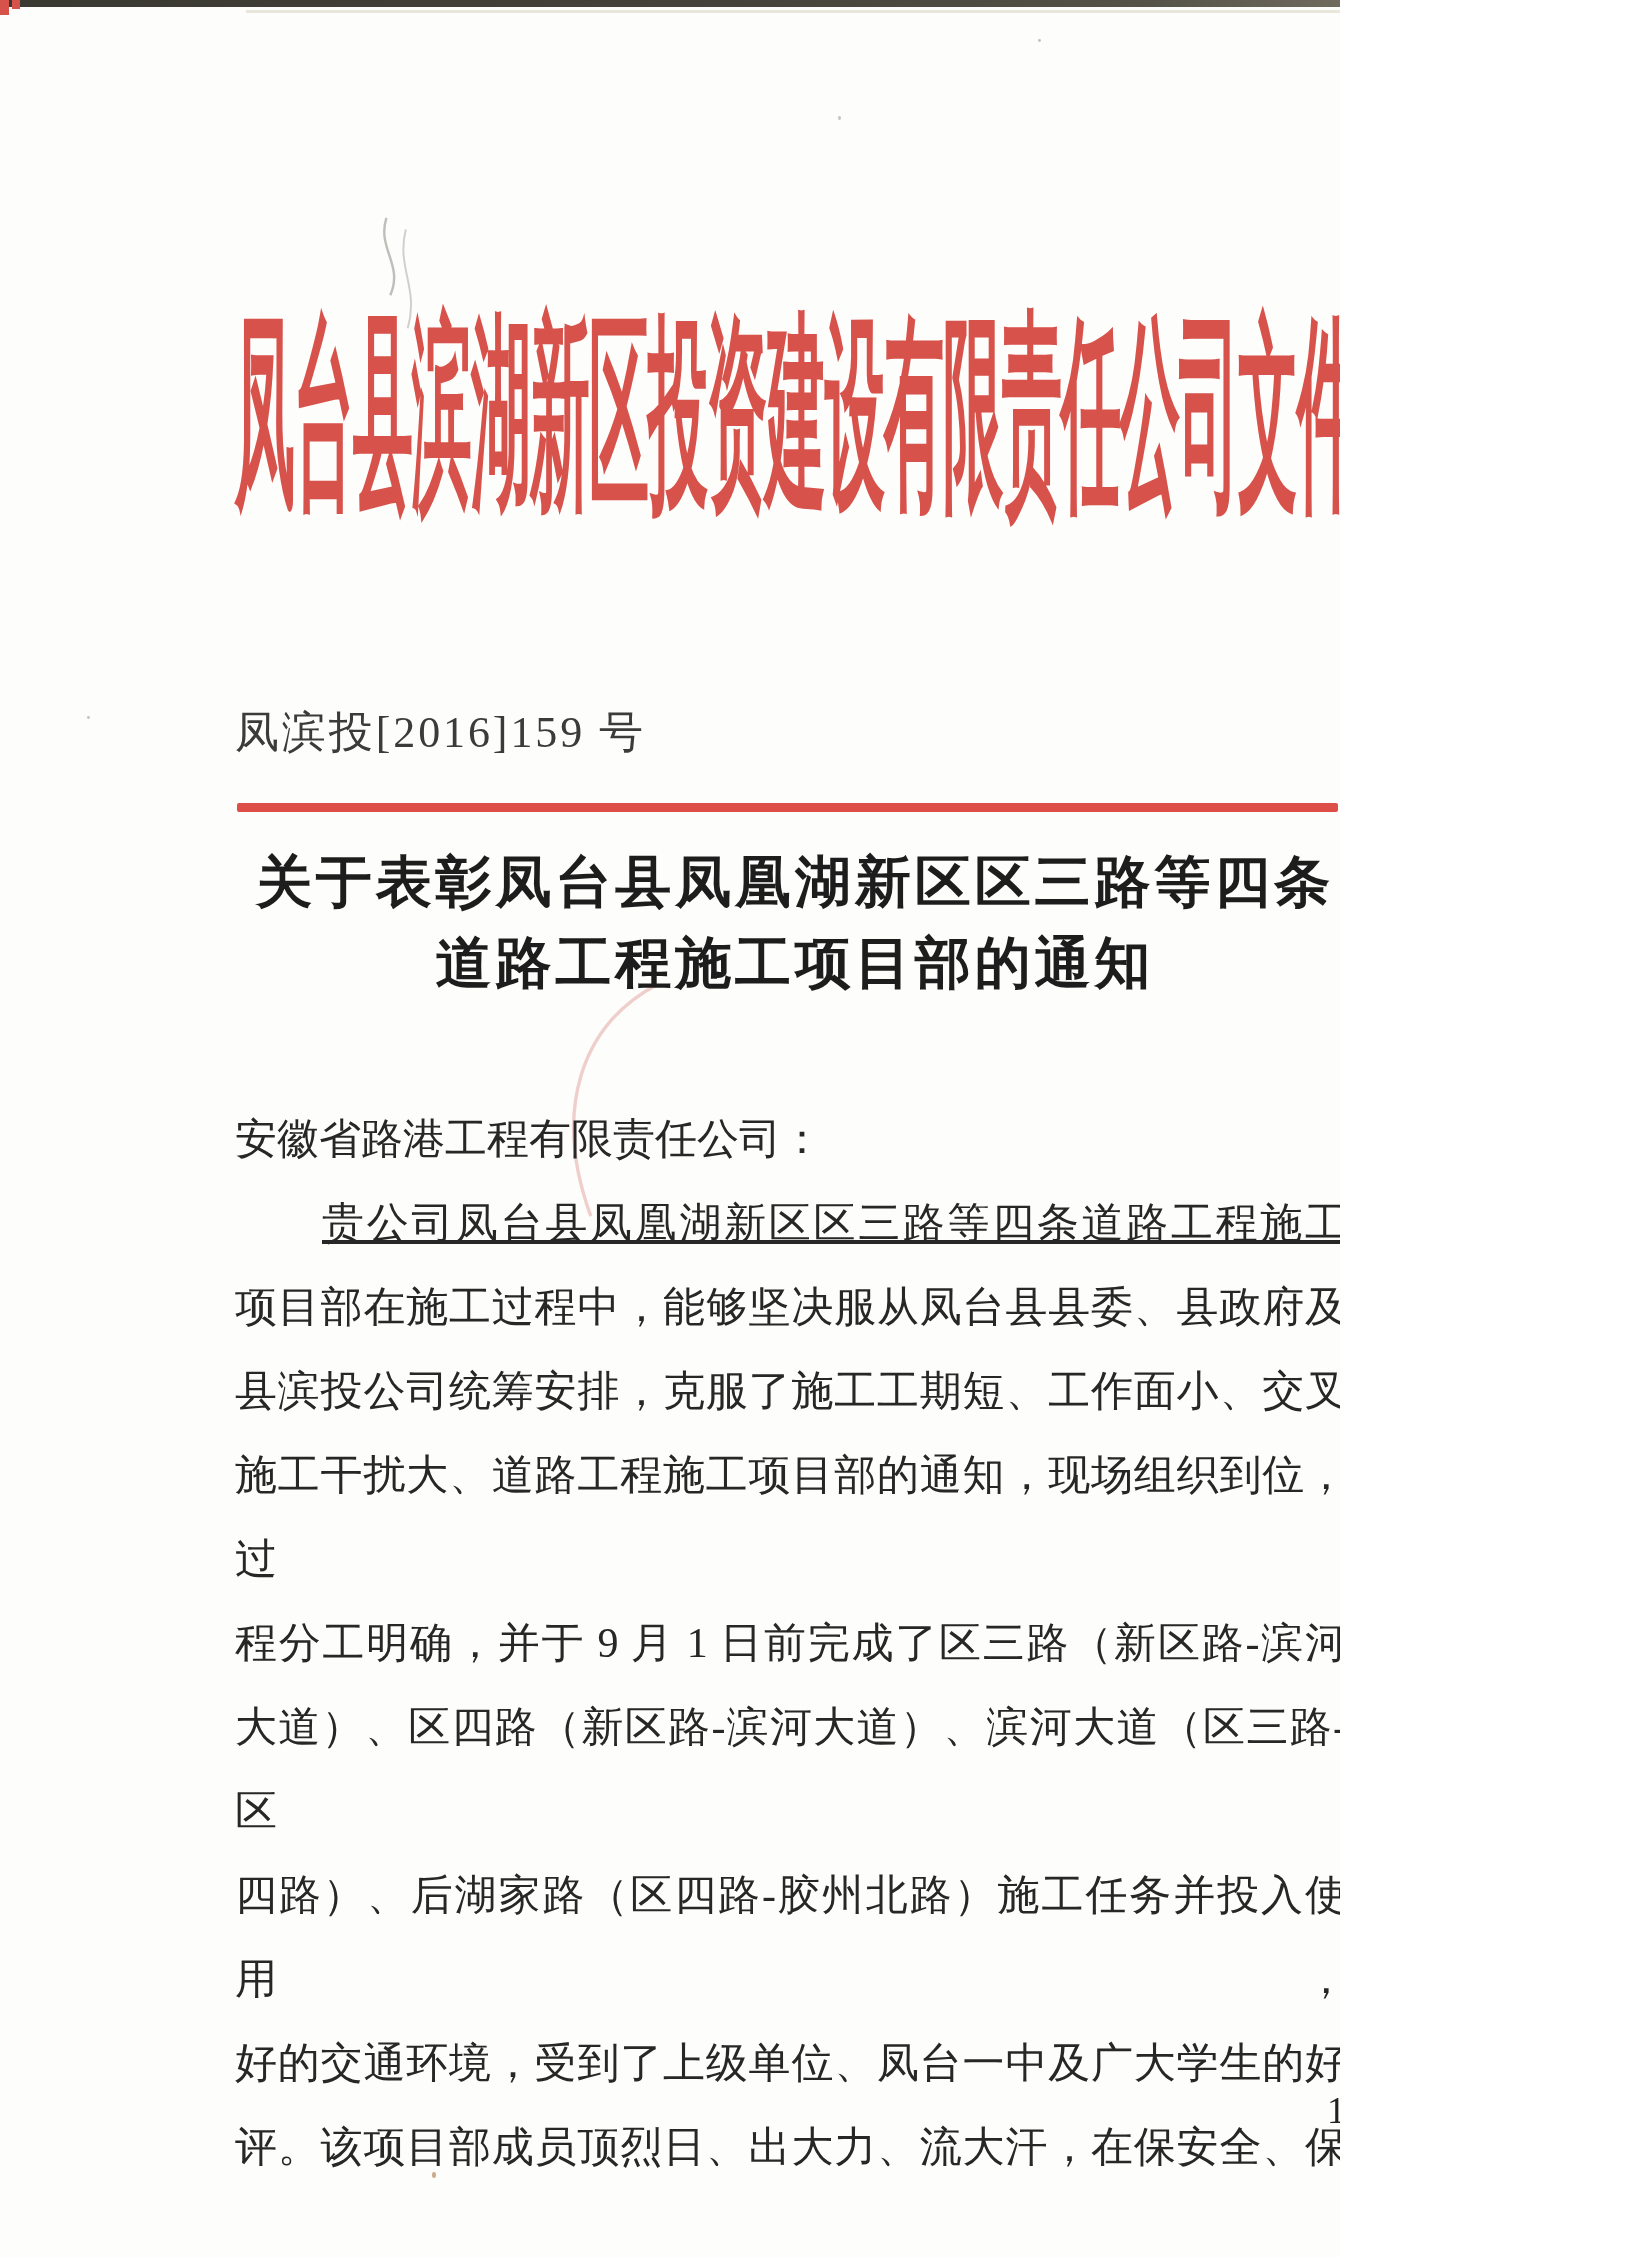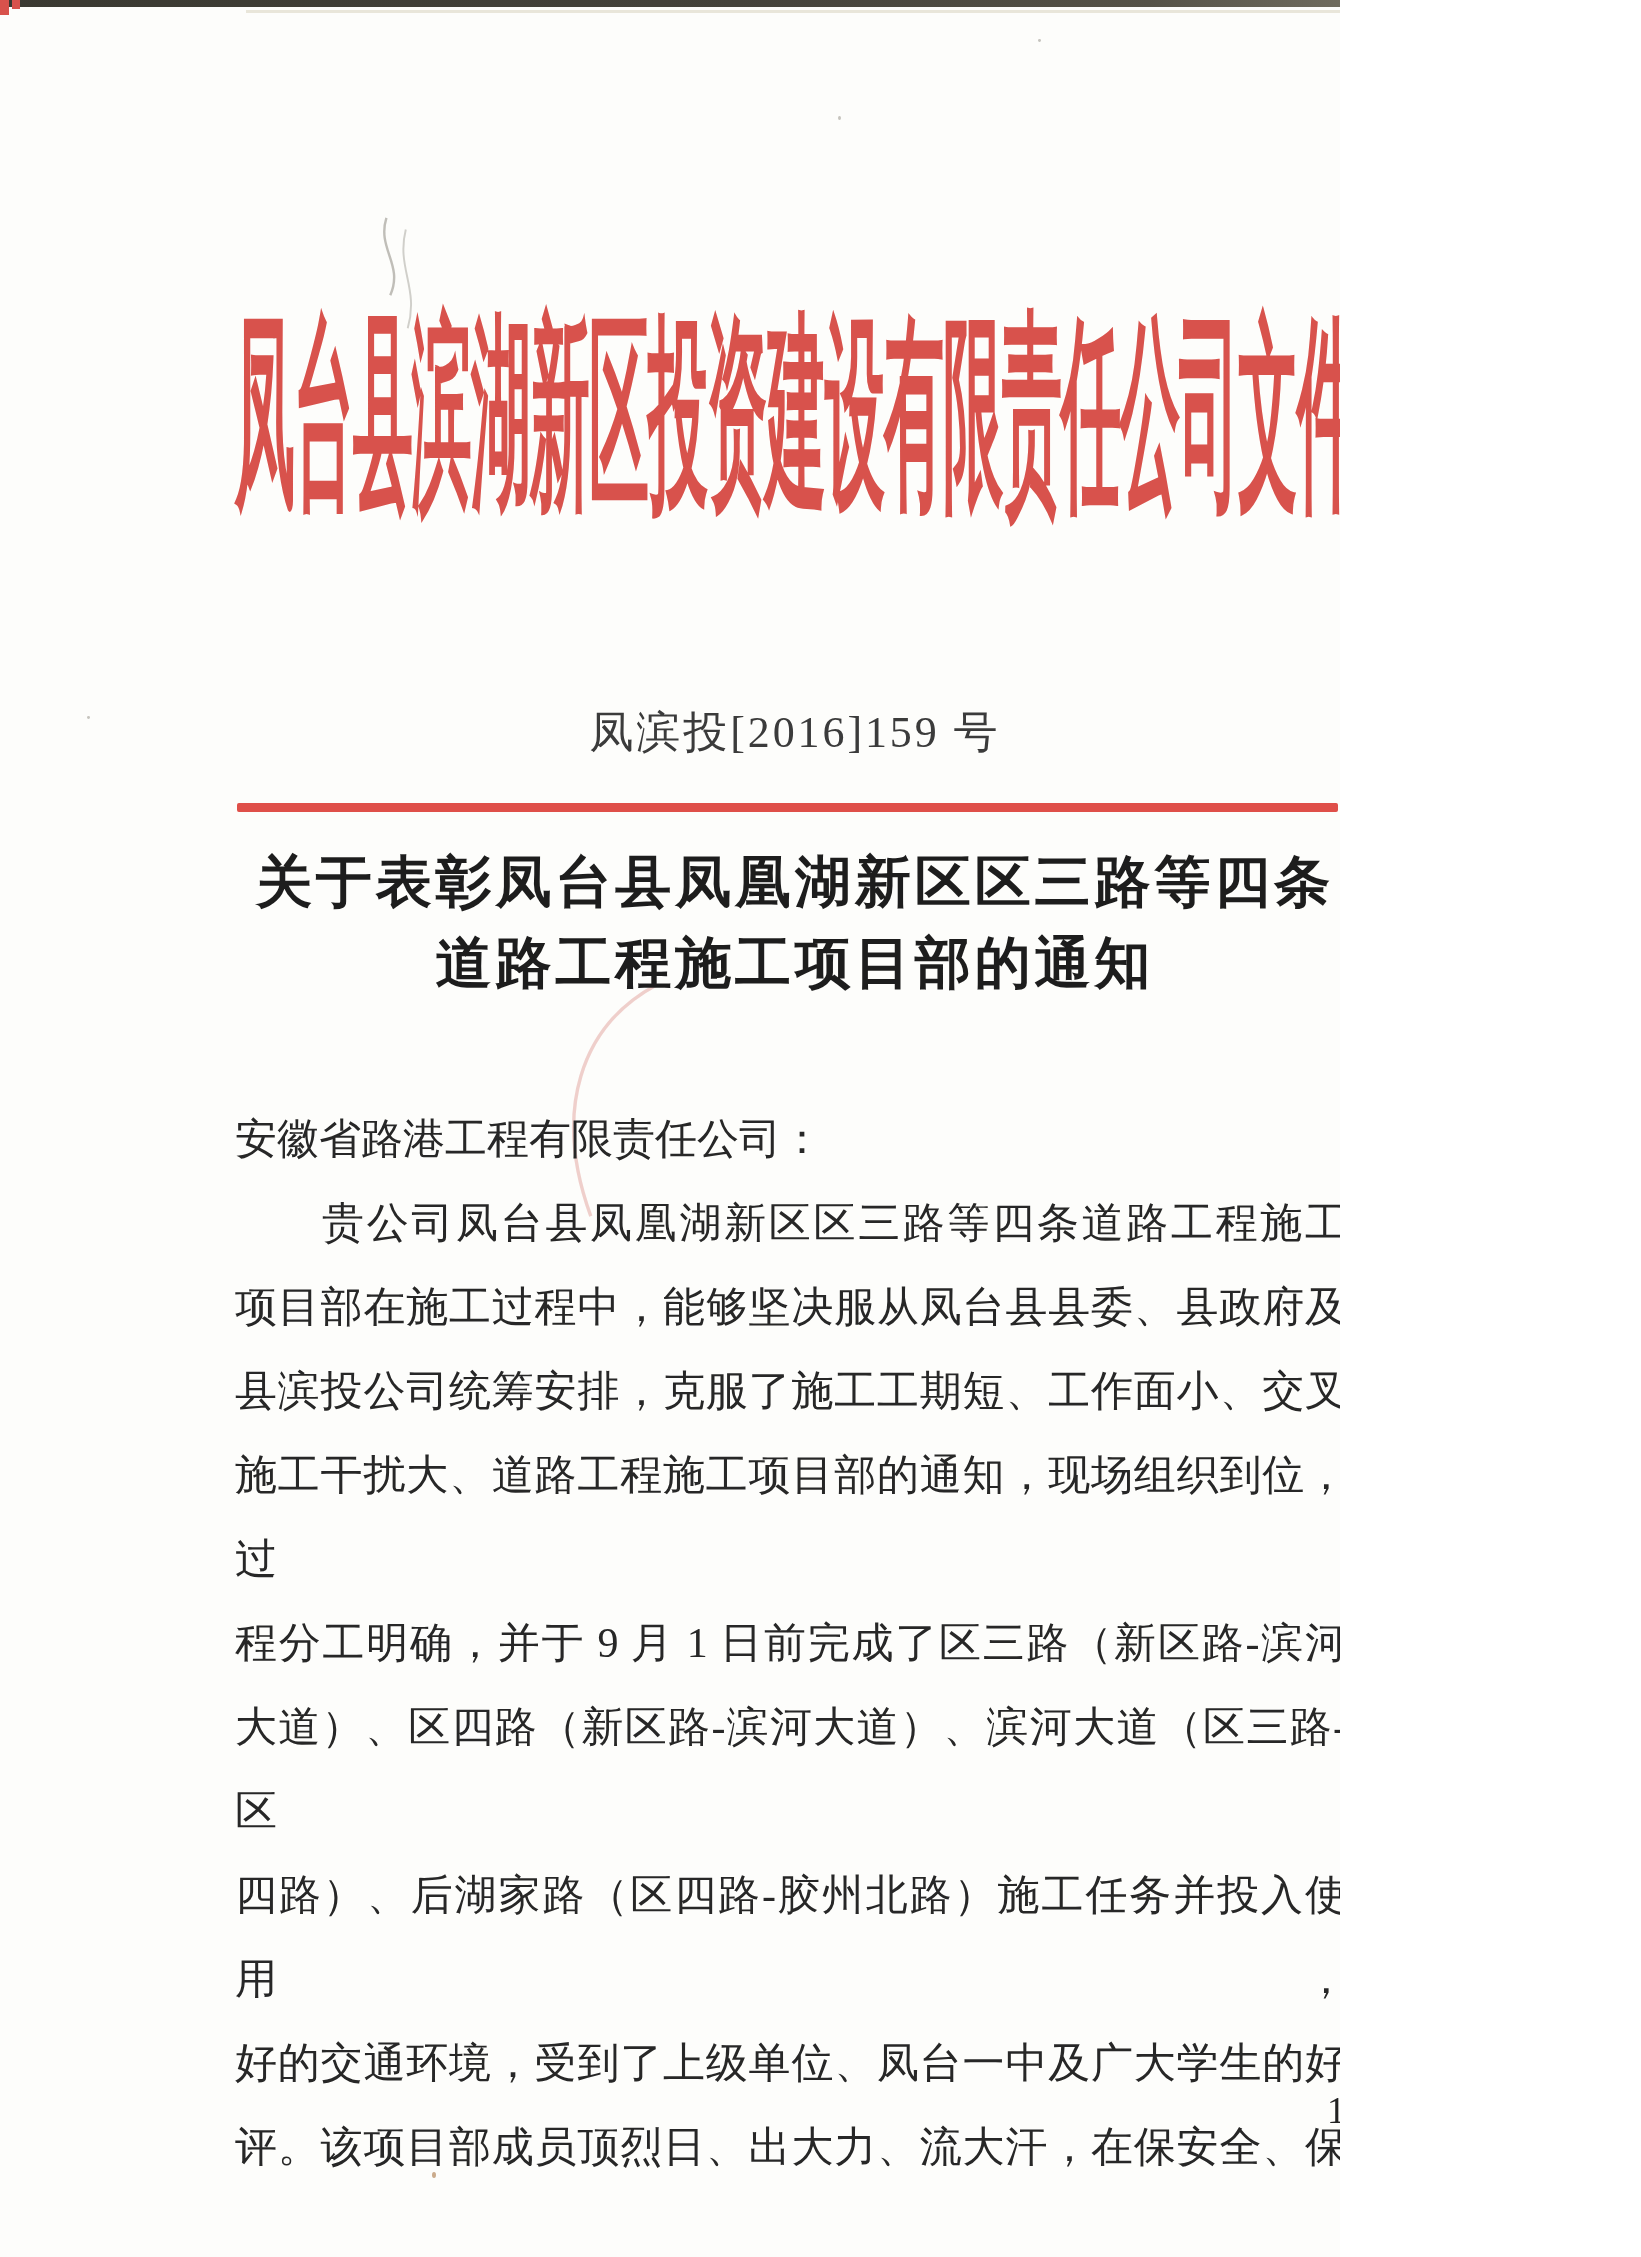--- a/index.html
+++ b/index.html
@@ -33,21 +33,21 @@
   .letterhead .stretch {
     display: inline-block;
     font-size: 60px; line-height: 60px; letter-spacing: -1px;
     font-weight: 700; color: #d8524c; white-space: nowrap;
     transform: scale(1, 3.5); transform-origin: top;
   }
 
   
   .doc-number {
     position: absolute; top: 703px; left: 235px; width: 1120px;
-    text-align: center; font-size: 44px; letter-spacing: 2.9px; color: #3b3b3b;
+    text-align: left; font-size: 44px; letter-spacing: 2.9px; color: #3b3b3b;
   }
 
   
   .red-rule {
     position: absolute; top: 803px; left: 237px; width: 1101px; height: 8.7px;
     background: #df4f49; border-radius: 1.9px;
   }
 
   
   .subject {
@@ -56,21 +56,21 @@
     font-size: 56px; line-height: 81px; letter-spacing: 3.9px;
   }
 
   
   .body-block {
     position: absolute; top: 1097px; left: 235px; width: 1112px;
     font-size: 42px; line-height: 84px; color: #272727;
   }
   .body-line { text-align: justify; text-align-last: justify; }
   .body-line.start { text-align-last: left; }
-  .body-line.indent { text-indent: 87px; }
+  .body-line.indent { text-indent: 87px; text-decoration: underline; }
 
   
   .artifact { position: absolute; pointer-events: none; }
 
   .page-number {
     position: absolute; top: 2089px; left: 1327px;
     font-size: 37px; color: #222222;
   }
 </style>
 </head>

